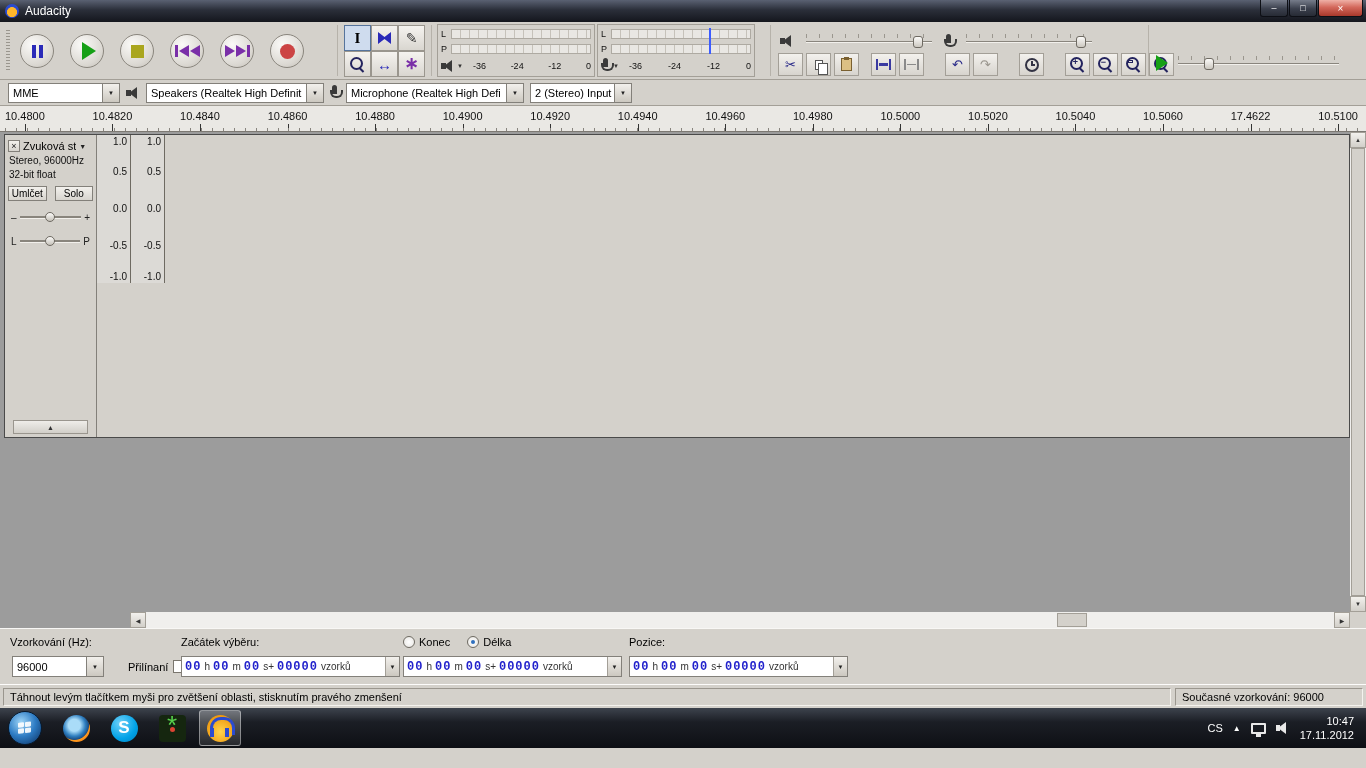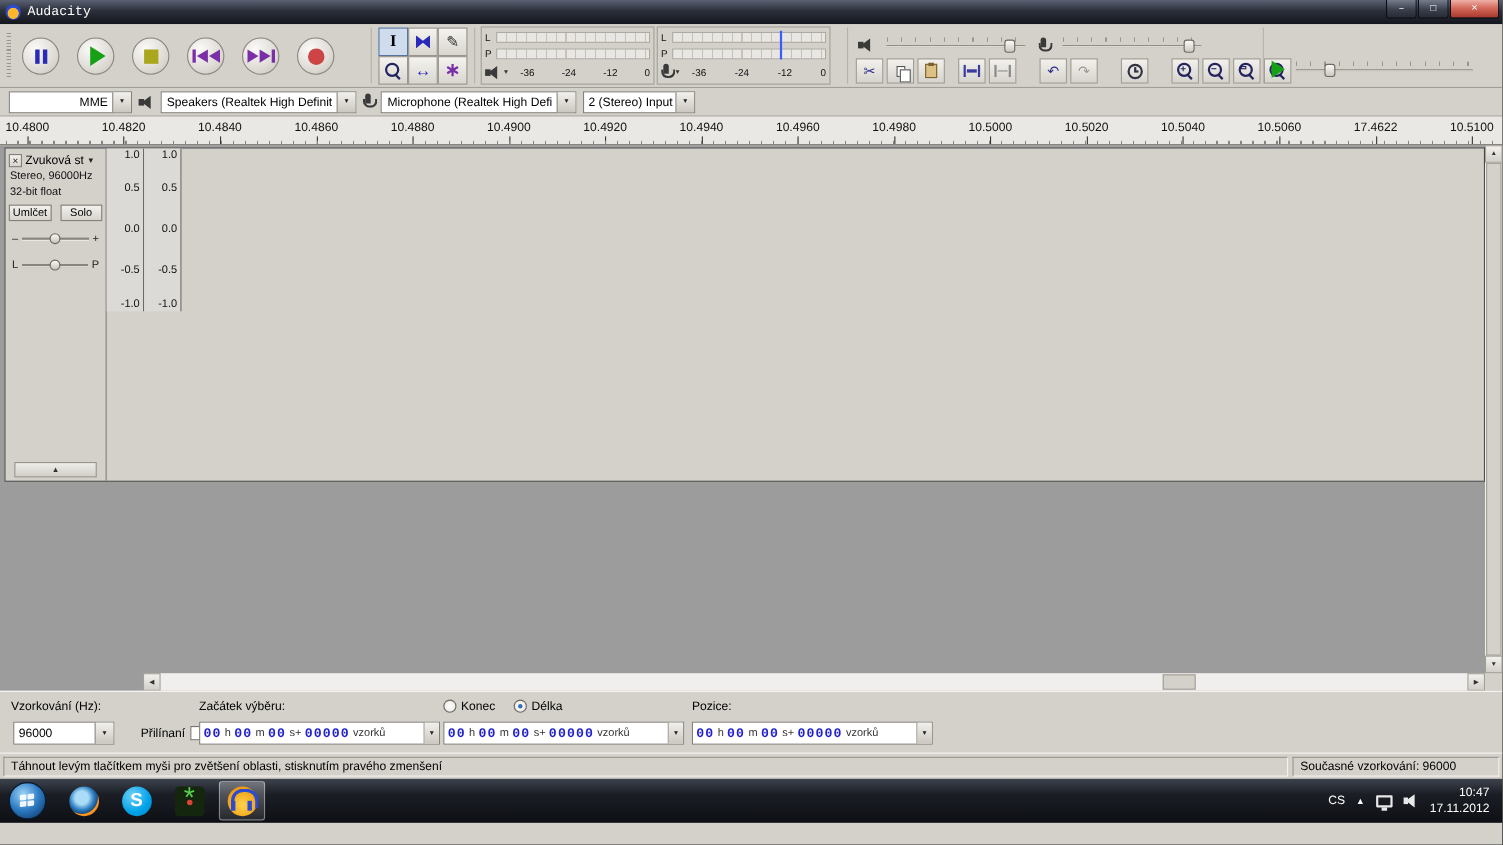--- a/index.html
+++ b/index.html
@@ -1,21 +1,21 @@
 <!DOCTYPE html>
 <html><head>
 <meta charset="utf-8">
 <style>
 *{margin:0;padding:0;box-sizing:border-box;}
 html,body{background:#000;}
 body{font-family:"Liberation Sans",sans-serif;font-size:12px;color:#000;}
 #screen{position:relative;width:1366px;height:768px;background:#d4d1cb;overflow:hidden;}
 
 
-#titlebar{height:22px;background:linear-gradient(#5a6172,#2b2f3a 45%,#14161d);display:flex;align-items:center;padding-left:5px;color:#fff;font-size:12px;font-family:Liberation Mono, monospace;}
+#titlebar{height:22px;background:linear-gradient(#5a6172,#2b2f3a 45%,#14161d);display:flex;align-items:center;padding-left:5px;color:#fff;font-size:12px;}
 #app-icon{width:14px;height:14px;margin-right:6px;border-radius:50%;background:radial-gradient(circle at 50% 58%,#ffb62a 0 44%,#2b4bd0 50% 100%);}
 #win-buttons{margin-left:auto;display:flex;align-self:flex-start;padding-right:3px;}
 .winbtn{width:28px;height:17px;border:1px solid #0d0f15;border-top:none;border-radius:0 0 3px 3px;background:linear-gradient(#767c8a,#3a3f4c 55%,#272b35);color:#fff;font-size:9px;display:flex;align-items:center;justify-content:center;margin-left:1px;}
 .winbtn.close{width:45px;background:linear-gradient(#efb0a6,#d4695c 45%,#a8382b);font-size:10px;}
 
 
 #menubar{height:20px;background:#f0f0f0;border-bottom:1px solid #c6c2ba;display:flex;align-items:center;font-size:12px;}
 .menu-item{padding:2px 8px;white-space:nowrap;}
 
 
@@ -80,21 +80,21 @@
 .ic-clock{width:14px;height:14px;border:2px solid #334;border-radius:50%;position:relative;}
 .ic-clock::before{content:"";position:absolute;left:4px;top:1px;width:2px;height:4px;background:#334;}
 .ic-clock::after{content:"";position:absolute;left:4px;top:4px;width:4px;height:2px;background:#334;}
 .mg-dash{position:absolute;left:2px;top:3px;width:5px;height:3px;border:1px solid #23235e;}
 
 #trans{position:absolute;left:1156px;top:32px;display:flex;align-items:center;gap:8px;}
 .play-sm{width:0;height:0;border-left:12px solid #16a016;border-top:8px solid transparent;border-bottom:8px solid transparent;}
 #trans .slider{width:165px;}
 
 
-#devicebar{height:26px;background:#d4d1cb;border-bottom:1px solid #a39f97;display:flex;align-items:center;gap:6px;padding-left:8px;font-size:11px;text-align:right;}
+#devicebar{height:26px;background:#d4d1cb;border-bottom:1px solid #a39f97;display:flex;align-items:center;gap:6px;padding-left:8px;font-size:11px;}
 .combo{height:20px;border:1px solid #83807a;background:#fff;display:flex;align-items:center;}
 .combo .txt{padding:0 4px;white-space:nowrap;overflow:hidden;flex:1;}
 .combo .arr{width:17px;height:100%;background:linear-gradient(#f2f0ec,#ccc8c0);border-left:1px solid #83807a;display:flex;align-items:center;justify-content:center;font-size:6px;color:#222;flex:none;}
 
 
 #timeline{position:relative;height:26px;background:#eae8e4;border-bottom:1px solid #7d7973;font-size:11px;color:#111;}
 #timeline .labels{position:absolute;left:5px;right:8px;top:4px;display:flex;justify-content:space-between;}
 #timeline .labels span{position:relative;white-space:nowrap;}
 #timeline .labels span::after{content:"";position:absolute;left:50%;top:14px;width:1px;height:7px;background:#333;}
 #timeline .minor{position:absolute;left:5px;right:8px;bottom:0;height:3px;background:repeating-linear-gradient(90deg,#88847e 0 1px,transparent 1px 10.9px);}

